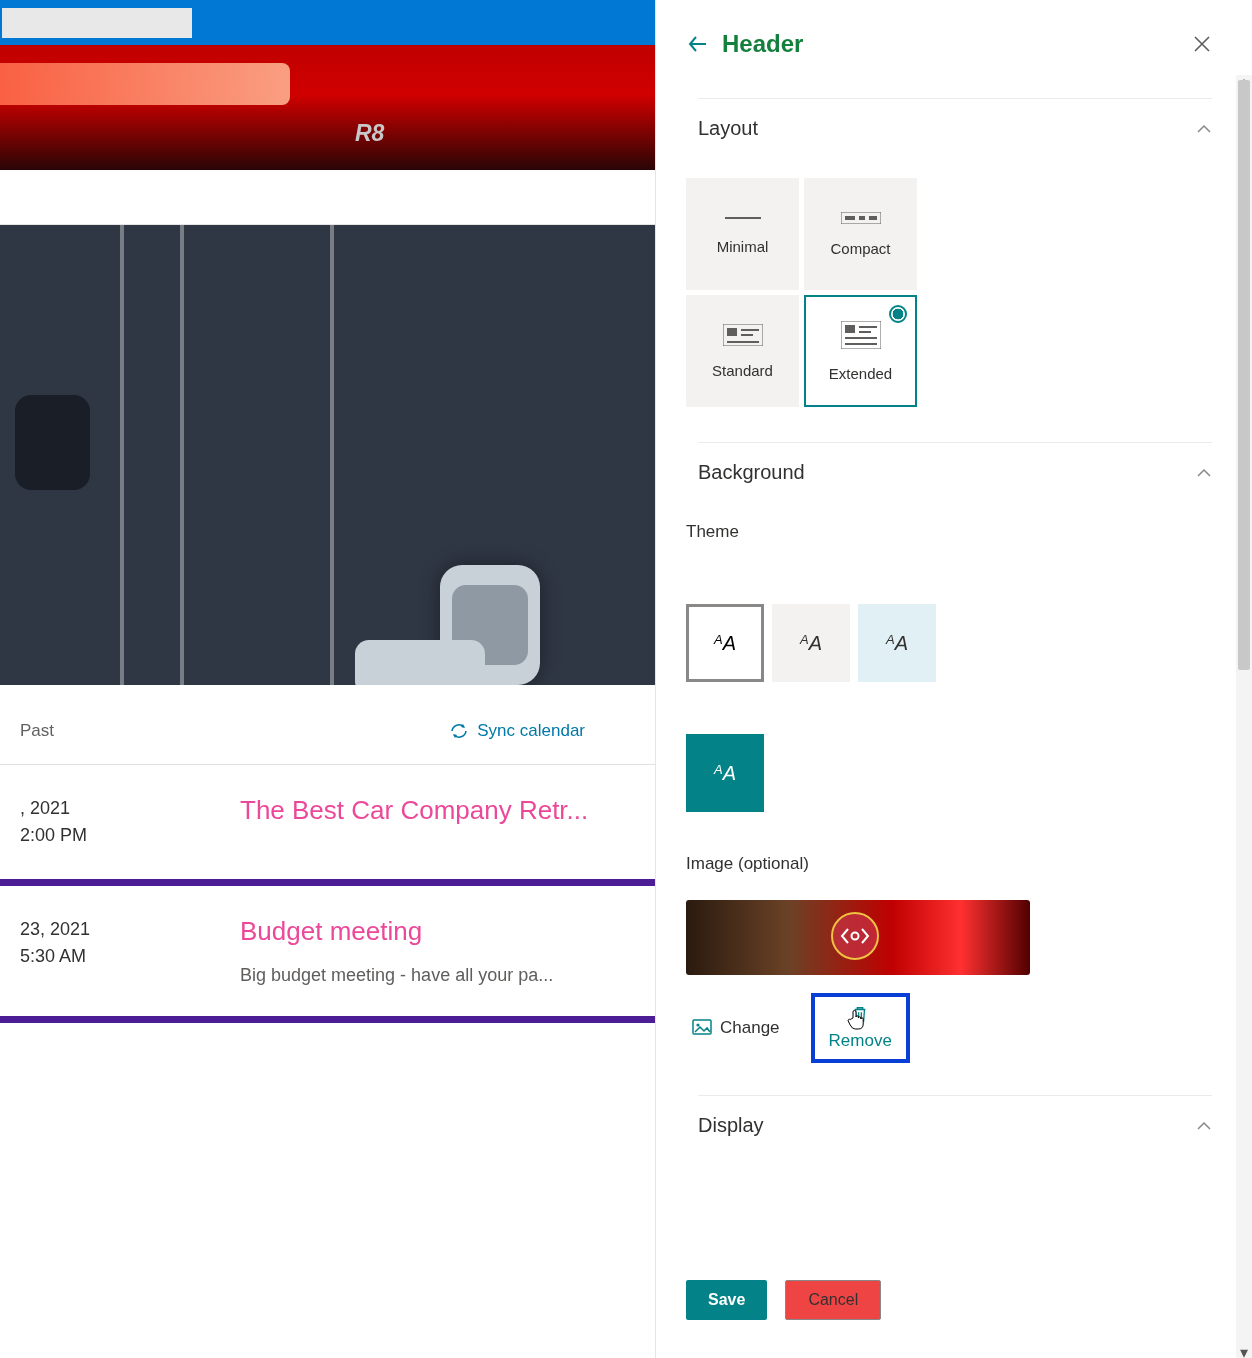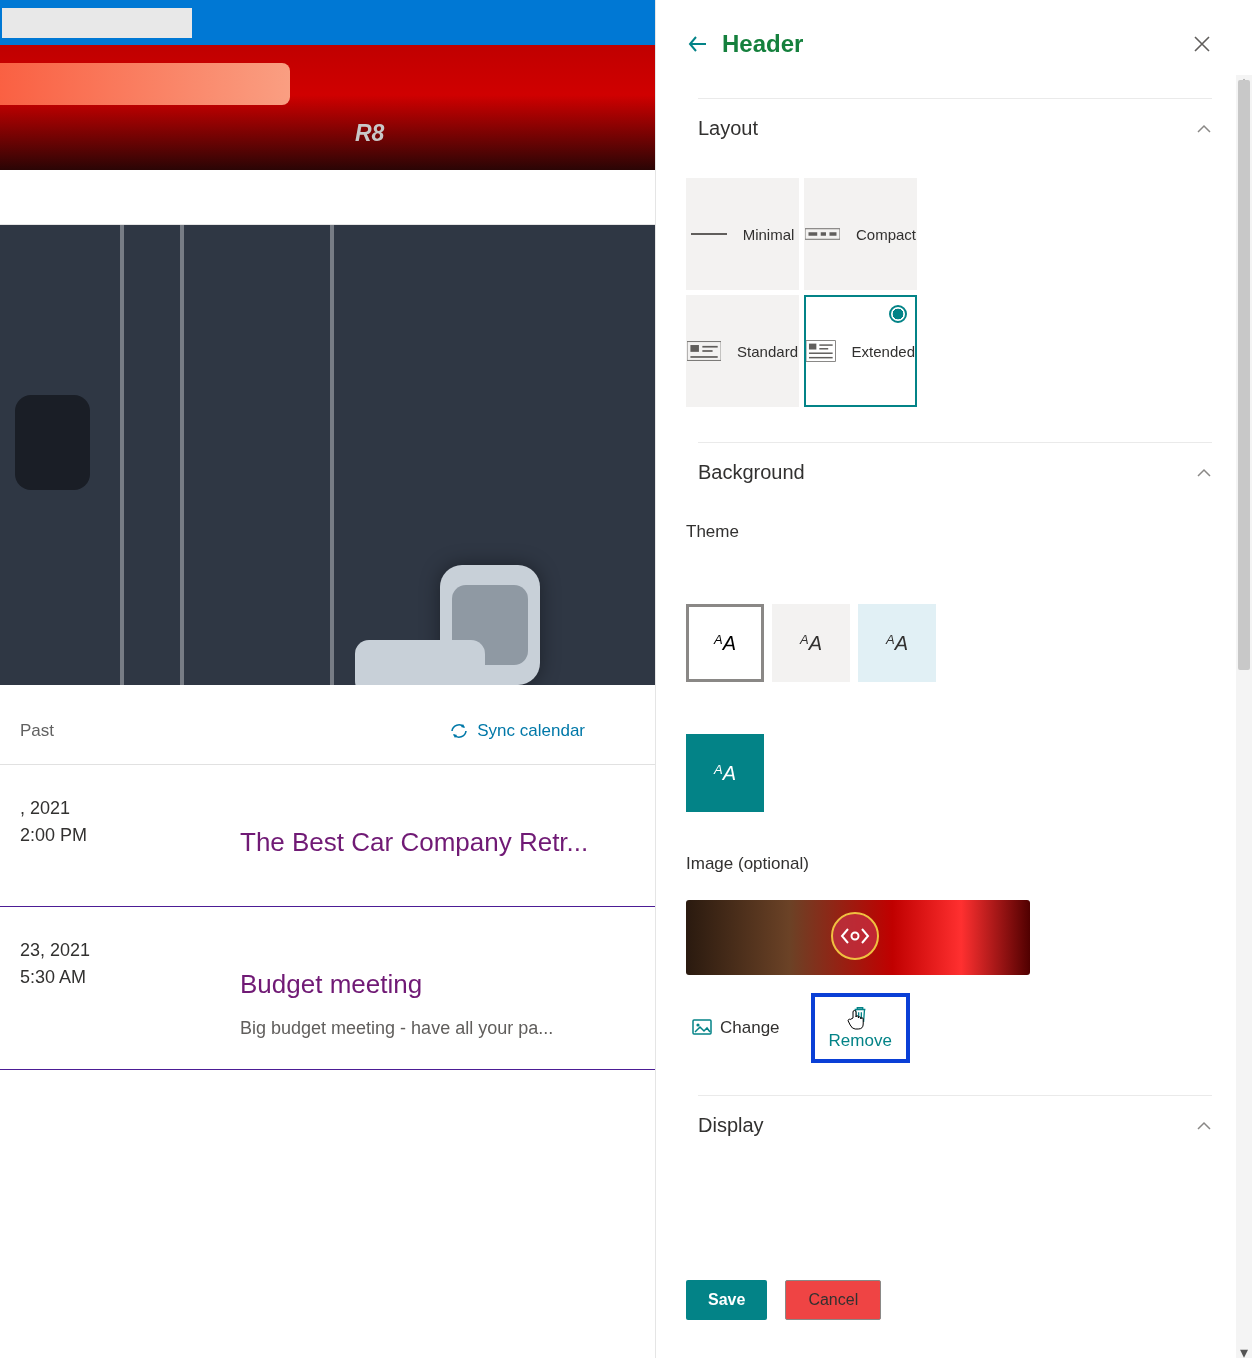--- a/index.html
+++ b/index.html
@@ -17,45 +17,45 @@
     .car1::after { content: ''; position: absolute; top: 20px; left: 12px; right: 12px; bottom: 20px; background: #8f99a3; border-radius: 14px; }
     .car2 { position: absolute; width: 75px; height: 95px; background: #1a1e26; border-radius: 16px; top: 170px; left: 15px; }
     .car3 { position: absolute; width: 130px; height: 55px; background: #c8d0d8; border-radius: 14px; top: 415px; left: 355px; }
     .lane { position: absolute; width: 4px; height: 100%; background: rgba(255,255,255,0.35); }
 
     .events-header { height: 68px; padding: 0 20px; display: flex; align-items: center; justify-content: space-between; border-bottom: 1px solid #e1e1e1; margin-top: 12px; }
     .past-link { color: #616161; font-size: 17px; }
     .sync { color: #0078a8; font-size: 17px; display: flex; align-items: center; gap: 8px; padding-right: 50px; }
     .sync-icon { width: 20px; height: 20px; }
 
-    .event-row { display: flex; border-bottom: 1px solid #4c1d95; padding: 30px 20px; gap: 30px; }
+    .event-row { display: flex; border-bottom: 7px solid #4c1d95; padding: 30px 20px; gap: 30px; }
     .event-date { width: 190px; color: #323130; font-size: 18px; line-height: 1.5; }
     .event-body { flex: 1; }
-    .event-title { font-size: 26px; color: #701a75; font-weight: 400; margin-bottom: 18px; margin-top: 32px; }
+    .event-title { font-size: 26px; color: #ec4899; font-weight: 400; margin-bottom: 18px; }
     .event-desc { font-size: 18px; color: #605e5c; }
 
     
     .panel { position: absolute; top: 0; right: 0; width: 597px; height: 100%; background: #fff; border-left: 1px solid #e5e5e5; }
     .scroll-track { position: absolute; right: 0; top: 75px; width: 16px; bottom: 0; background: #f4f4f4; }
     .scroll-thumb { position: absolute; right: 2px; top: 80px; width: 12px; height: 590px; background: #c8c8c8; border-radius: 2px; }
     .scroll-arrow { position: absolute; right: 2px; width: 12px; height: 12px; color: #555; display:flex; align-items:center; justify-content:center; }
 
     .panel-content { padding: 0 40px 0 30px; height: 100%; overflow: hidden; }
     .panel-header { display: flex; align-items: center; padding: 30px 0 40px 0; }
     .back-arrow { width: 24px; height: 24px; color: #038387; margin-right: 12px; }
     .panel-title { font-size: 24px; font-weight: 600; color: #15803d; flex: 1; }
     .close-x { width: 20px; height: 20px; color: #605e5c; }
 
     .section-hdr { display: flex; justify-content: space-between; align-items: center; padding: 18px 0; border-top: 1px solid #eaeaea; margin-left: 12px; }
     .section-hdr:first-of-type { border-top: 1px solid #eaeaea; }
     .section-title { font-size: 20px; color: #323130; font-weight: 400; }
     .chevron { width: 16px; height: 16px; color: #8a8886; }
 
     .layout-grid { display: grid; grid-template-columns: 113px 113px; gap: 5px; padding: 20px 0 35px 0; }
-    .layout-opt { height: 112px; background: #f3f2f1; display: flex; flex-direction: row; align-items: center; justify-content: center; gap: 16px; cursor: pointer; position: relative; border: 1px solid transparent; }
+    .layout-opt { height: 112px; background: #f3f2f1; display: flex; flex-direction: column; align-items: center; justify-content: center; gap: 16px; cursor: pointer; position: relative; border: 1px solid transparent; }
     .layout-opt.selected { background: #fff; border: 2px solid #038387; }
     .layout-opt.selected::after { content: ''; position: absolute; top: 8px; right: 8px; width: 14px; height: 14px; border-radius: 50%; border: 2px solid #038387; background: radial-gradient(circle, #038387 55%, #fff 56%); }
     .layout-label { font-size: 15px; color: #323130; }
     .layout-icon { color: #605e5c; }
 
     .subsection-label { color: #323130; font-size: 17px; padding: 20px 0 18px 0; }
     .theme-grid { display: flex; flex-wrap: wrap; gap: 8px; padding-bottom: 22px; width: 260px; }
     .theme-sw { width: 78px; height: 78px; display: flex; align-items: center; justify-content: center; font-size: 18px; font-style: italic; cursor: pointer; margin-top: 44px; }
     .theme-sw.sel { border: 3px solid #8a8886; background: #fff; }
     .theme-sw.b { background: #f3f2f1; color: #323130; }

